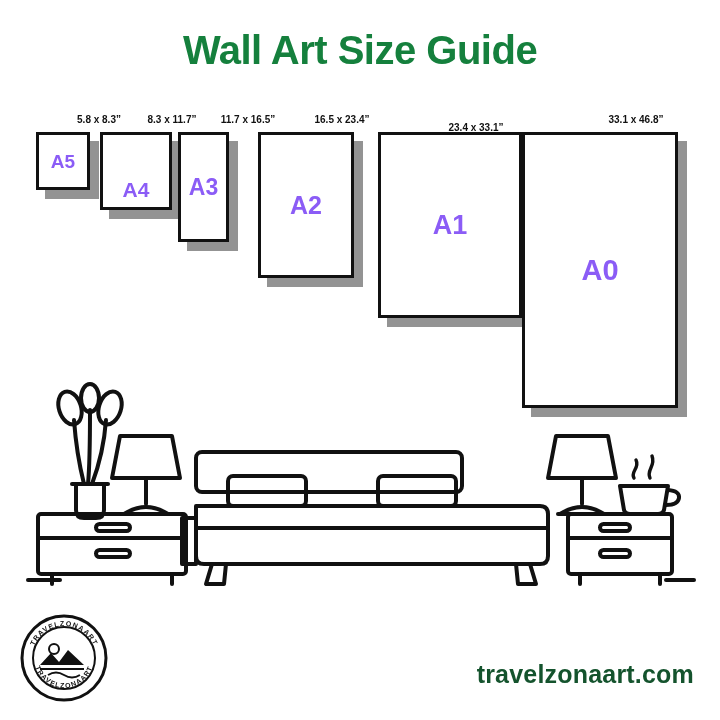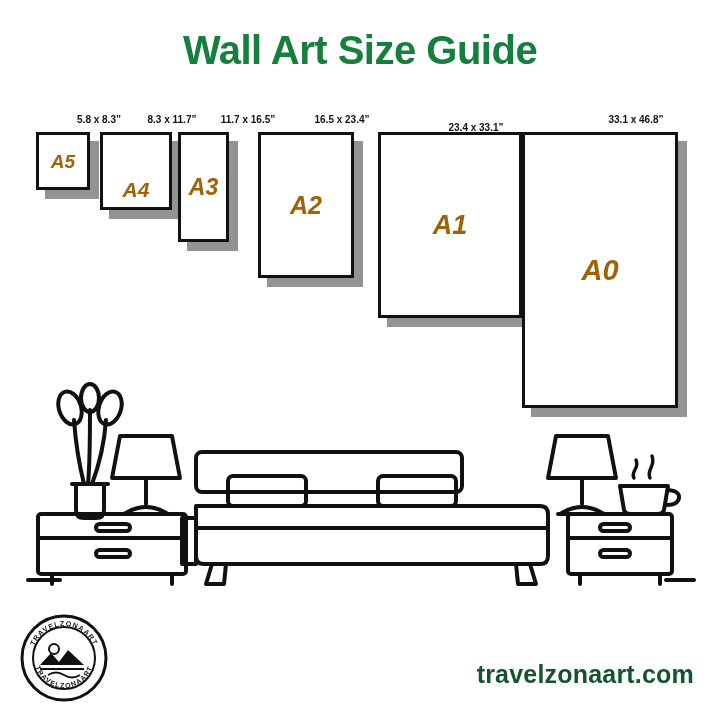--- a/index.html
+++ b/index.html
@@ -60,23 +60,22 @@
     box-sizing: border-box;
     background: #ffffff;
     border: 3px solid #111111;
     box-shadow: 9px 9px 0 0 rgba(128,128,128,0.85);
     display: flex;
     align-items: center;
     justify-content: center;
   }
   .frame-label {
     font-weight: bold;
-    color: #a16207;
+    color: #8b5cf6;
     line-height: 1;
-    font-style: italic;
   }
 
   
   .scene {
     position: absolute;
     left: 0;
     top: 378px;
     width: 720px;
     height: 230px;
   }

